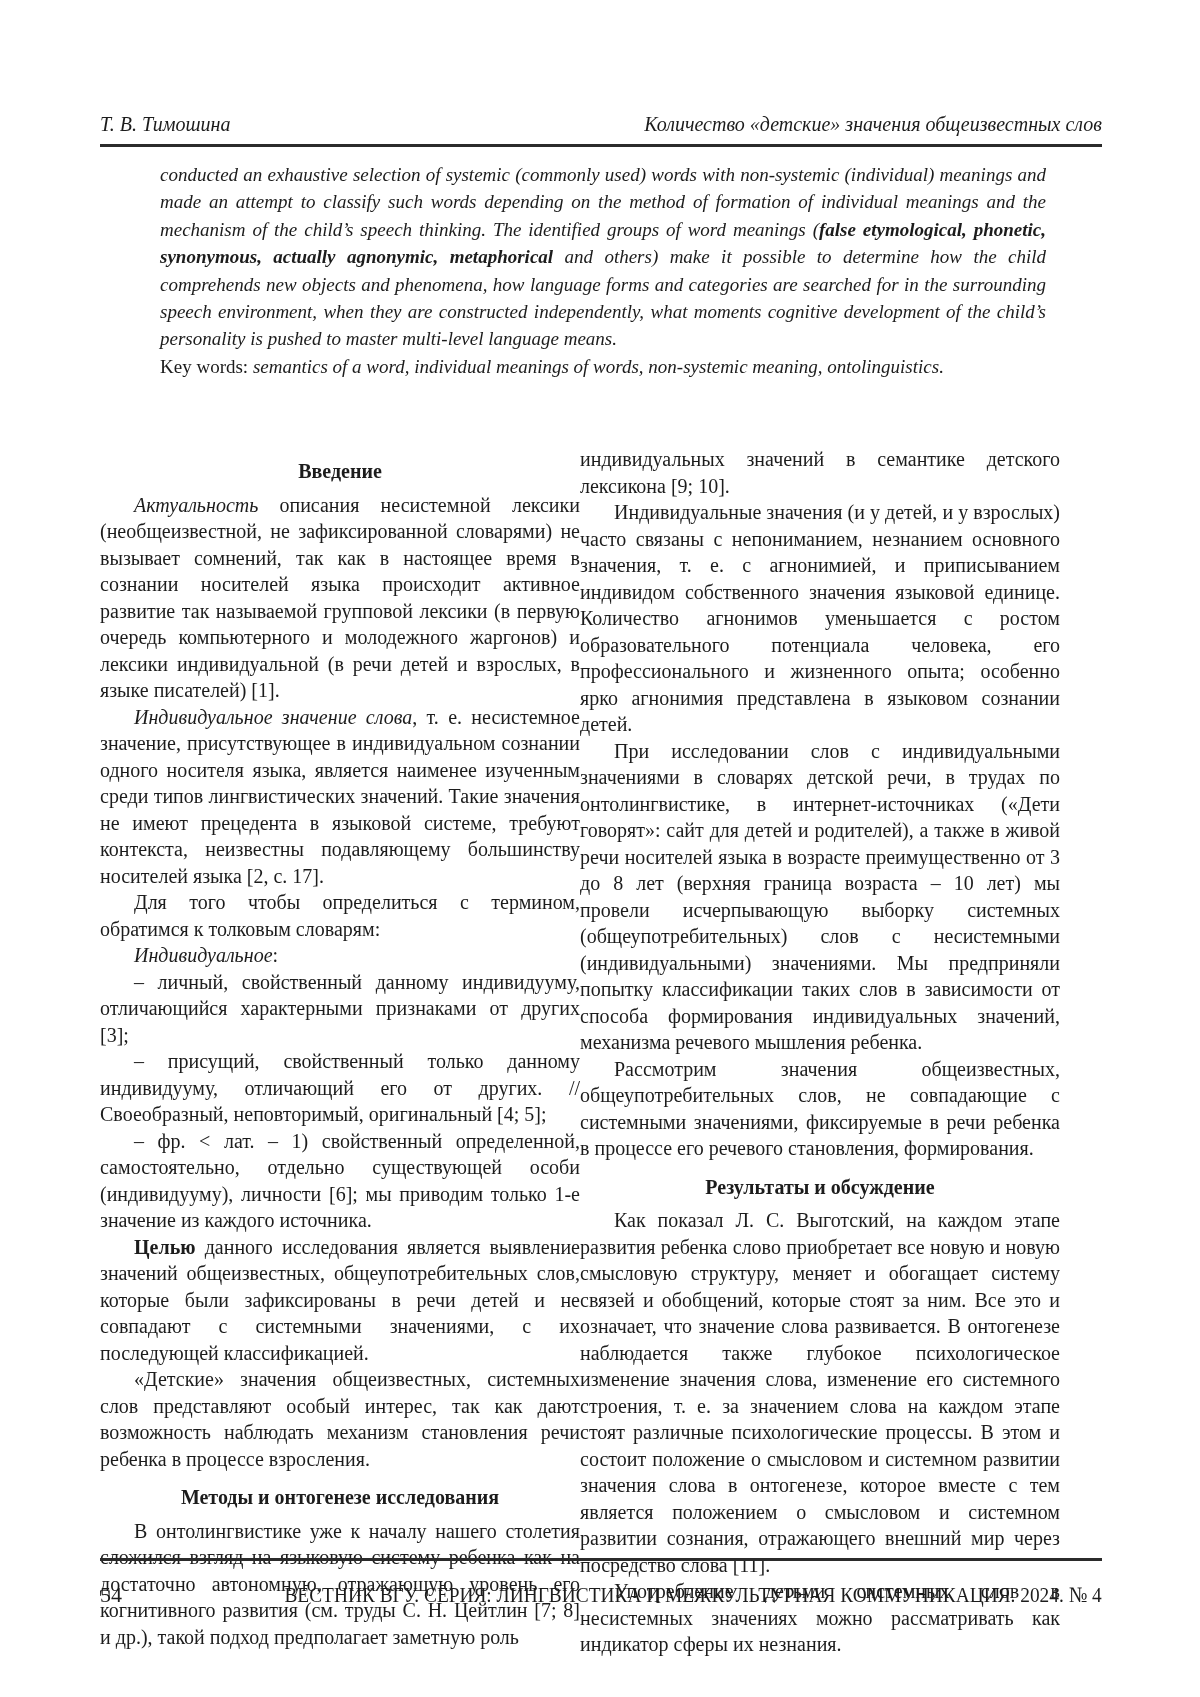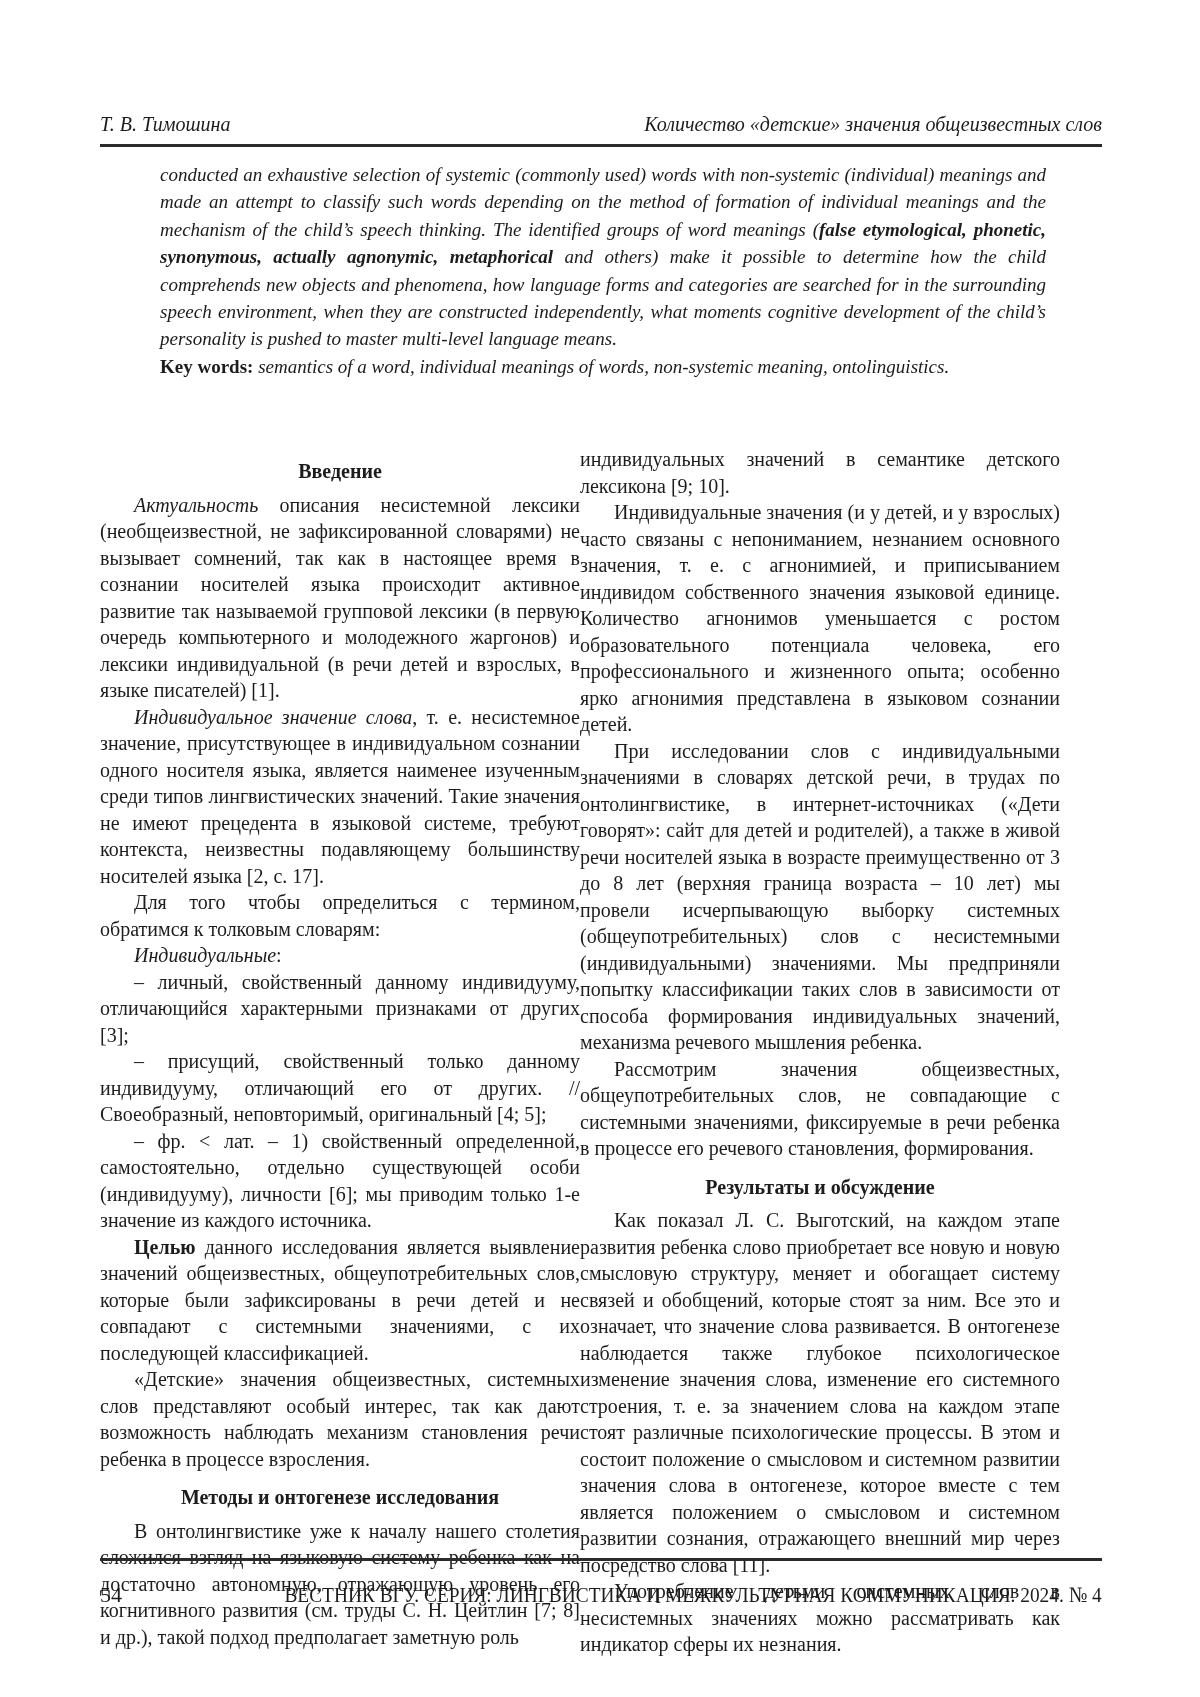--- a/index.html
+++ b/index.html
@@ -40,21 +40,21 @@
   }
   
   .abstract {
     margin: 14px 56px 0 60px;
     font-style: italic;
     font-size: 19px;
     line-height: 27.4px;
     text-align: justify;
   }
   .keywords-line { text-indent: 0; }
-  .kw-label { font-style: normal; font-weight: bold; }
+  .kw-label { font-style: normal; font-weight: normal; }
   
   .columns {
     display: flex;
     margin-top: 66px;
   }
   .col {
     width: 480px;
     font-size: 20px;
     line-height: 26.5px;
     text-align: justify;
@@ -112,21 +112,21 @@
         <span class="kw-label">Key words:</span><span> semantics of a word, individual meanings of words, non-systemic meaning, ontolinguistics.</span>
       </div>
     </div>
 
     <div class="columns">
       <div class="col" id="col-left">
           <div class="col-heading">Введение</div>
           <p class="body-para"><span style="font-style: italic;">Актуальность</span><span> описания несистемной лексики (необщеизвестной, не зафиксированной словарями) не вызывает сомнений, так как в настоящее время в сознании носителей языка происходит активное развитие так называемой групповой  лексики (в первую очередь компьютерного и  молодежного жаргонов) и лексики индивидуальной (в речи детей и взрослых, в языке писателей) [1].</span></p>
           <p class="body-para"><span style="font-style: italic;">Индивидуальное значение слова</span><span>, т. е. несистемное значение, присутствующее в индивидуальном сознании одного носителя языка, является наименее изученным среди типов лингвистических значений. Такие значения не имеют прецедента в языковой системе, требуют контекста, неизвестны подавляющему большинству носителей языка [2, с. 17].</span></p>
           <p class="body-para"><span>Для того чтобы определиться с термином, обратимся к толковым словарям:</span></p>
-          <p class="body-para"><span style="font-style: italic;">Индивидуальные</span><span>:</span></p>
+          <p class="body-para"><span style="font-style: italic;">Индивидуальное</span><span>:</span></p>
           <p class="body-para"><span>– личный, свойственный данному индивидууму, отличающийся характерными признаками от других [3];</span></p>
           <p class="body-para"><span>– присущий, свойственный только данному индивидууму, отличающий его от других. // Своеобразный, неповторимый, оригинальный [4; 5];</span></p>
           <p class="body-para"><span>– фр. &lt; лат. – 1) свойственный определенной, самостоятельно, отдельно существующей особи (индивидууму), личности [6]; мы приводим только 1-е значение из каждого источника.</span></p>
           <p class="body-para"><span style="font-weight: bold;">Целью</span><span> данного исследования является выявление значений общеизвестных, общеупотребительных слов, которые были зафиксированы в речи  детей и не совпадают с системными значениями, с их последующей классификацией.</span></p>
           <p class="body-para"><span>«Детские» значения общеизвестных, системных слов представляют особый интерес, так как дают возможность наблюдать механизм становления речи ребенка в процессе взросления.</span></p>
           <div class="col-heading">Методы и онтогенезе исследования</div>
           <p class="body-para"><span>В онтолингвистике уже к началу нашего столетия сложился взгляд на языковую систему ребенка как на достаточно автономную, отражающую уровень его когнитивного развития (см. труды С. Н. Цейтлин [7; 8] и др.), такой подход предполагает заметную роль</span></p>
         </div>
       <div class="col" id="col-right">
           <p class="body-para noindent"><span>индивидуальных значений в семантике детского лексикона [9; 10].</span></p>

